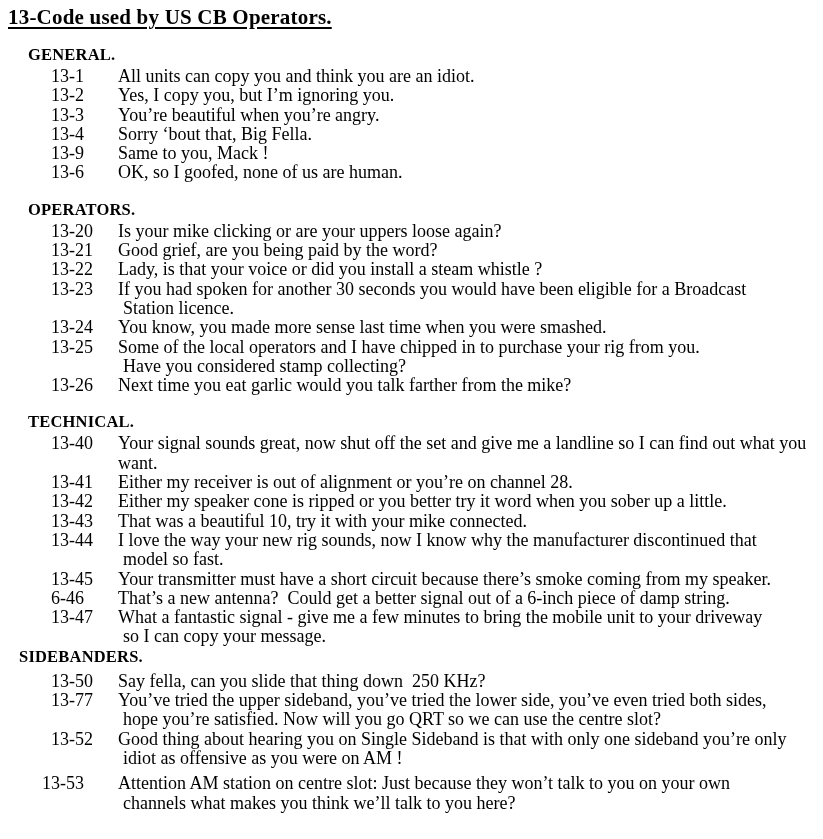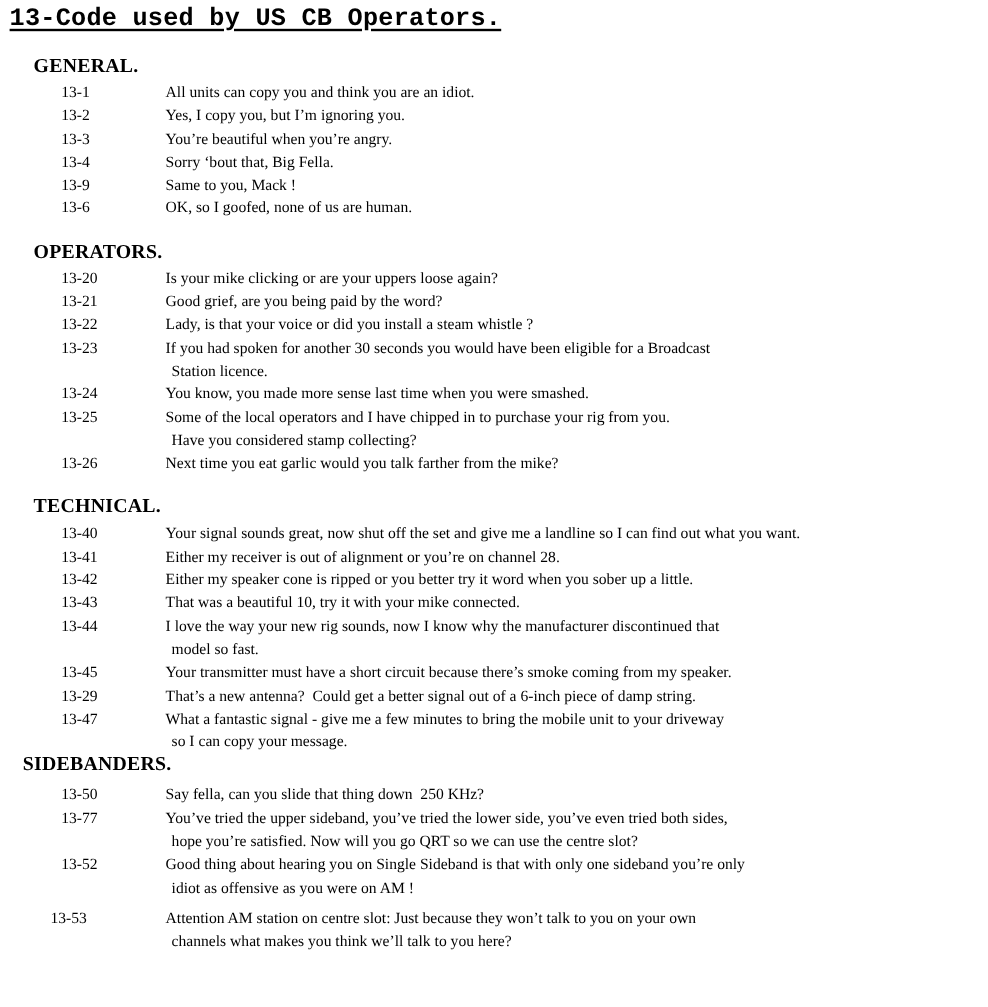--- a/index.html
+++ b/index.html
@@ -22,21 +22,20 @@
   }
   .doc-title {
     font-size: 21px;
     line-height: 24px;
     font-weight: bold;
     margin: 0 0 16px 0;
     text-decoration: underline;
     text-decoration-thickness: 2px;
     text-underline-offset: 3px;
     letter-spacing: 0.2px;
-    font-family: Liberation Mono, monospace;
   }
   .section {
     margin-top: 17px;
   }
   .section:nth-child(1) { margin-top: 0; }
   .section:nth-child(4) { margin-top: 0; }
   .section-heading {
     font-size: 16.5px;
     line-height: 19px;
     font-weight: bold;
@@ -44,23 +43,22 @@
     letter-spacing: 0.2px;
   }
   .section:nth-child(4) .section-heading { margin-left: 11px; }
   .entries {
     margin: 3px 0 0 43px;
   }
   .section:nth-child(4) .entries { margin-top: 6px; }
   .entry {
     display: grid;
     grid-template-columns: 67px 1fr;
-    font-size: 13px;
+    font-size: 18px;
     line-height: 19.3px;
-    gap: 20px;
   }
   
   .section:nth-child(4) .entry:nth-child(4) {
     margin-top: 6px;
     margin-left: -9px;
     grid-template-columns: 76px 1fr;
   }
   .code {
     white-space: nowrap;
   }
@@ -221,21 +219,21 @@
   </div>
 
   <div class="entry">
     <span class="code">13-45</span>
     <span class="entry-lines">
               <div class="line">Your transmitter must have a short circuit because there’s smoke coming from my speaker.</div>
             </span>
   </div>
 
   <div class="entry">
-    <span class="code">13-29</span>
+    <span class="code">6-46</span>
     <span class="entry-lines">
               <div class="line">That’s a new antenna?  Could get a better signal out of a 6-inch piece of damp string.</div>
             </span>
   </div>
 
   <div class="entry">
     <span class="code">13-47</span>
     <span class="entry-lines">
               <div class="line">What a fantastic signal - give me a few minutes to bring the mobile unit to your driveway</div>
               <div class="line">so I can copy your message.</div>

